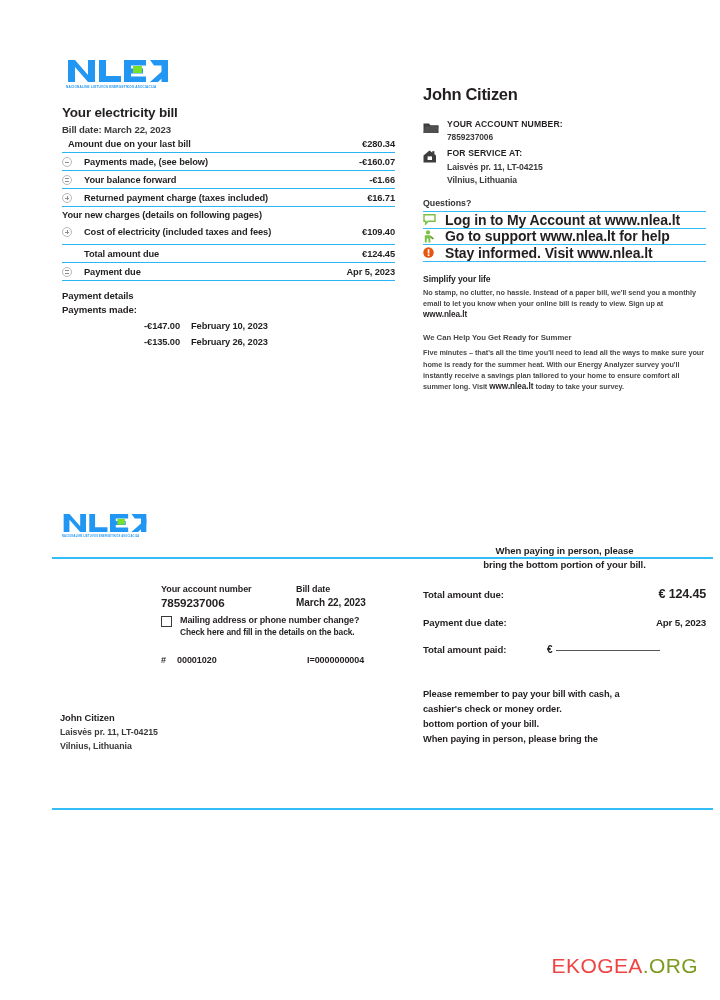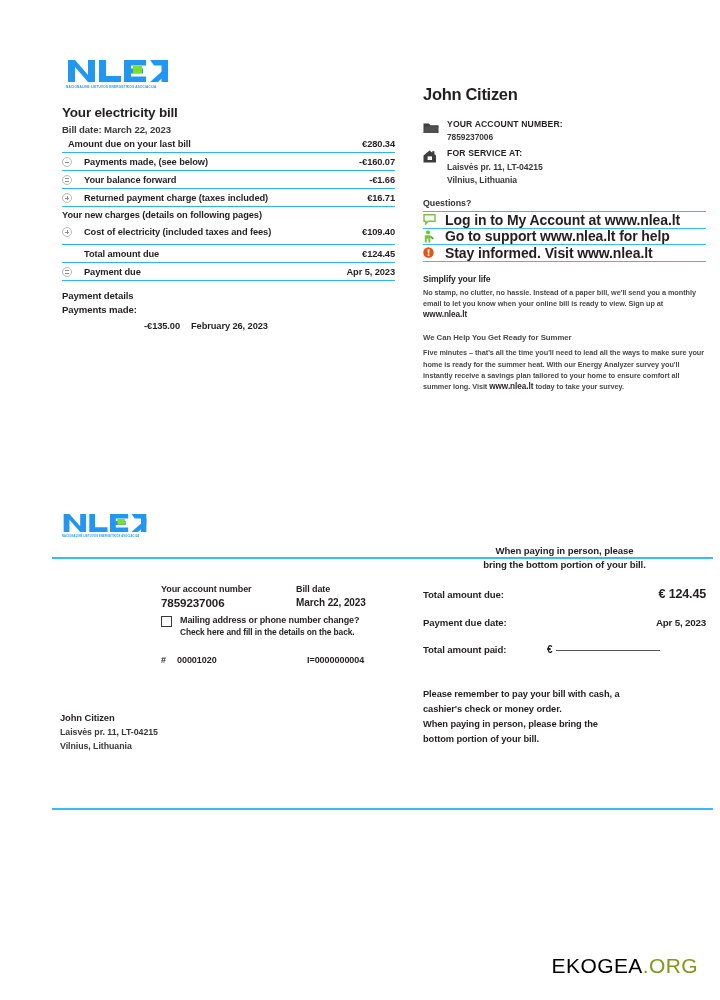--- a/index.html
+++ b/index.html
@@ -172,21 +172,21 @@
   .sr-note {
     font-size: 9.3px; font-weight:700; color:#231f20;
     line-height: 15px; margin-top: 32px; letter-spacing:-0.1px;
   }
 
   
   #watermark {
     position:absolute; right: 22px; bottom: 22px;
     font-size: 21px; letter-spacing: 0.4px;
   }
-  #watermark .a { color:#000000; }
+  #watermark .a { color:#ef4444; }
   #watermark .b { color:#7d9a1e; }
 </style>
 </head>
 <body>
 
 <div class="page">
 
   <div class="logo-wrap" style="left:66px; top:58px;">
     <svg class="logo-mark" width="104" height="26" viewBox="0 0 104 26">
       <g fill="#2196f3">
@@ -269,20 +269,23 @@
           <span class="cicon equals"></span>
         </div>
       <div class="lbl">Payment due</div>
       <div class="amt">Apr 5, 2023</div>
     </div>
     <hr class="hr-cyan">
 
     <div class="pay-details-head">Payment details</div>
     <div class="pay-made-head">Payments made:</div>
 
+    <div class="pay-line">
+      <span class="amt">-€147.00</span><span class="dt">February 10, 2023</span>
+    </div>
     <div class="pay-line">
       <span class="amt">-€135.00</span><span class="dt">February 26, 2023</span>
     </div>
   </div>
 
   <div id="bill-right">
     <div class="cust-name">John Citizen</div>
 
     <div class="acct-block">
       <div class="acct-row">
@@ -425,22 +428,22 @@
     </div>
 
     <div class="sr-row">
       <div class="sr-lbl">Total amount paid:</div>
       <div class="sr-val paid"><span>€</span><span class="sr-underline"></span></div>
     </div>
 
     <div class="sr-note">
       <div>Please remember to pay your bill with cash, a</div>
       <div>cashier's check or money order.</div>
+      <div>bottom portion of your bill.</div>
       <div>When paying in person, please bring the</div>
-      <div>bottom portion of your bill.</div>
     </div>
   </div>
 
   <div id="watermark">
     <span class="a">EKOGEA</span><span class="b">.ORG</span>
   </div>
 
 </div>
 
 </body></html>

